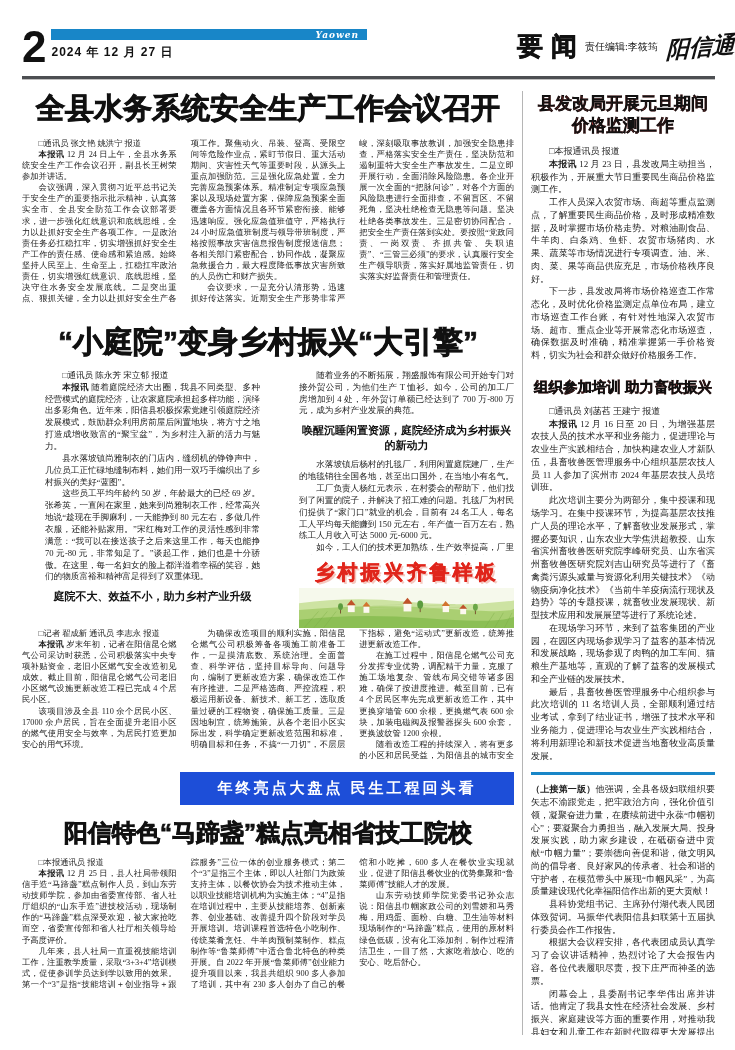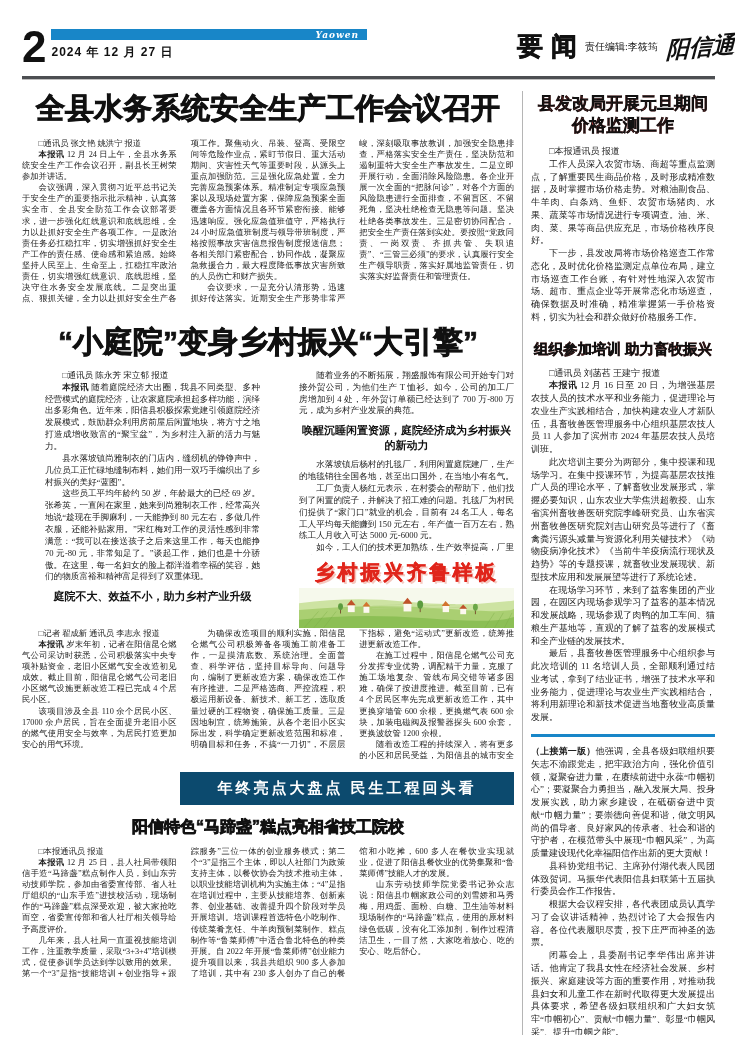--- a/index.html
+++ b/index.html
@@ -25,21 +25,21 @@
   .content{display:flex;padding:6px 20px 0 22px;}
   .left-region{width:492px;flex:none;}
   .vrule{width:1px;background:#b5b5b5;margin:6px 8px 0 8px;}
   .sidebar{flex:1;height:950px;overflow:hidden;}
   
   .art-h{font-family:"Liberation Sans",sans-serif;font-weight:900;text-align:center;color:#111;
          -webkit-text-stroke:.7px #111;margin:0;}
   .h-a1{font-size:29px;margin:4px 0 9px;}
   .h-a2{font-size:30px;margin:12px 0 7px;}
   .h-a3{font-size:26px;margin:12px 0 8px;}
-  .h-a4{font-size:16px;margin:12px 0 8px;}
+  .h-a4{font-size:24px;margin:12px 0 8px;}
   
   .body3{column-count:3;column-gap:14px;overflow:hidden;text-align:justify;}
   .body3 p{font-size:8.3px;line-height:1.34;margin:0;text-indent:2em;}
   .h-body-a1{height:172px;}
   .h-body-a3{height:138px;}
   .h-body-a4{height:146px;}
   h4{font-family:"Liberation Sans",sans-serif;font-weight:800;font-size:10.5px;text-align:center;
      margin:5px 0;color:#111;column-span:none;}
   p b{font-weight:bold;}
   .byline{text-indent:2em;}
@@ -52,21 +52,21 @@
   .tc-text h4{font-size:11px;margin:6px 0;}
   .tc-grow{flex:1;}
   
   .xc-banner{margin-top:4px;flex:none;}
   .xc-title{color:#e0251b;font-family:"Liberation Sans",sans-serif;font-weight:900;font-size:20px;
             letter-spacing:3px;text-align:center;text-shadow:2px 2px 0 #f5c9c0;-webkit-text-stroke:.5px #e0251b;}
   .farm-svg{display:block;width:100%;height:40px;margin-top:2px;}
   
   .banner-row{display:flex;margin-top:6px;}
   .banner-spacer{width:158px;flex:none;}
-  .red-banner{flex:1;background:#0c4a6e;color:#fff;font-family:"Liberation Sans",sans-serif;font-weight:900;
+  .red-banner{flex:1;background:#1d4ed8;color:#fff;font-family:"Liberation Sans",sans-serif;font-weight:900;
               font-size:15px;letter-spacing:3px;text-align:center;padding:7px 0;}
   
   .sb-h{font-family:"Liberation Sans",sans-serif;font-weight:900;text-align:center;line-height:1.3;
         margin:8px 0 8px;color:#ef4444;-webkit-text-stroke:.5px #111;}
   .sb-h-price{font-size:17px;}
   .sb-h-livestock{font-size:14.5px;white-space:nowrap;margin-top:16px;}
   .sb-body{text-align:justify;}
   .sb-body p{font-size:9px;line-height:1.42;margin:0;text-indent:2em;}
   .blue-divider{height:3px;background:#1886c8;margin:10px 0 8px;}
 </style>
@@ -202,20 +202,21 @@
     </div>
 
     <div class="vrule"></div>
 
     <aside class="sidebar">
 
       <article>
         <h3 class="sb-h sb-h-price">县发改局开展元旦期间价格监测工作</h3>
         <div class="sb-body">
             <p class="byline">□本报通讯员 报道</p>
+            <p><b>本报讯</b> 12 月 23 日，县发改局主动担当，积极作为，开展重大节日重要民生商品价格监测工作。</p>
             <p>工作人员深入农贸市场、商超等重点监测点，了解重要民生商品价格，及时形成精准数据，及时掌握市场价格走势。对粮油副食品、牛羊肉、白条鸡、鱼虾、农贸市场猪肉、水果、蔬菜等市场情况进行专项调查。油、米、肉、菜、果等商品供应充足，市场价格秩序良好。</p>
             <p>下一步，县发改局将市场价格巡查工作常态化，及时优化价格监测定点单位布局，建立市场巡查工作台账，有针对性地深入农贸市场、超市、重点企业等开展常态化市场巡查，确保数据及时准确，精准掌握第一手价格资料，切实为社会和群众做好价格服务工作。</p>
           </div>
       </article>
 
       <article>
         <h3 class="sb-h sb-h-livestock">组织参加培训 助力畜牧振兴</h3>
         <div class="sb-body">
             <p class="byline">□通讯员 刘菡萏 王建宁 报道</p>
             <p><b>本报讯</b> 12 月 16 日至 20 日，为增强基层农技人员的技术水平和业务能力，促进理论与农业生产实践相结合，加快构建农业人才新队伍，县畜牧兽医管理服务中心组织基层农技人员 11 人参加了滨州市 2024 年基层农技人员培训班。</p>

